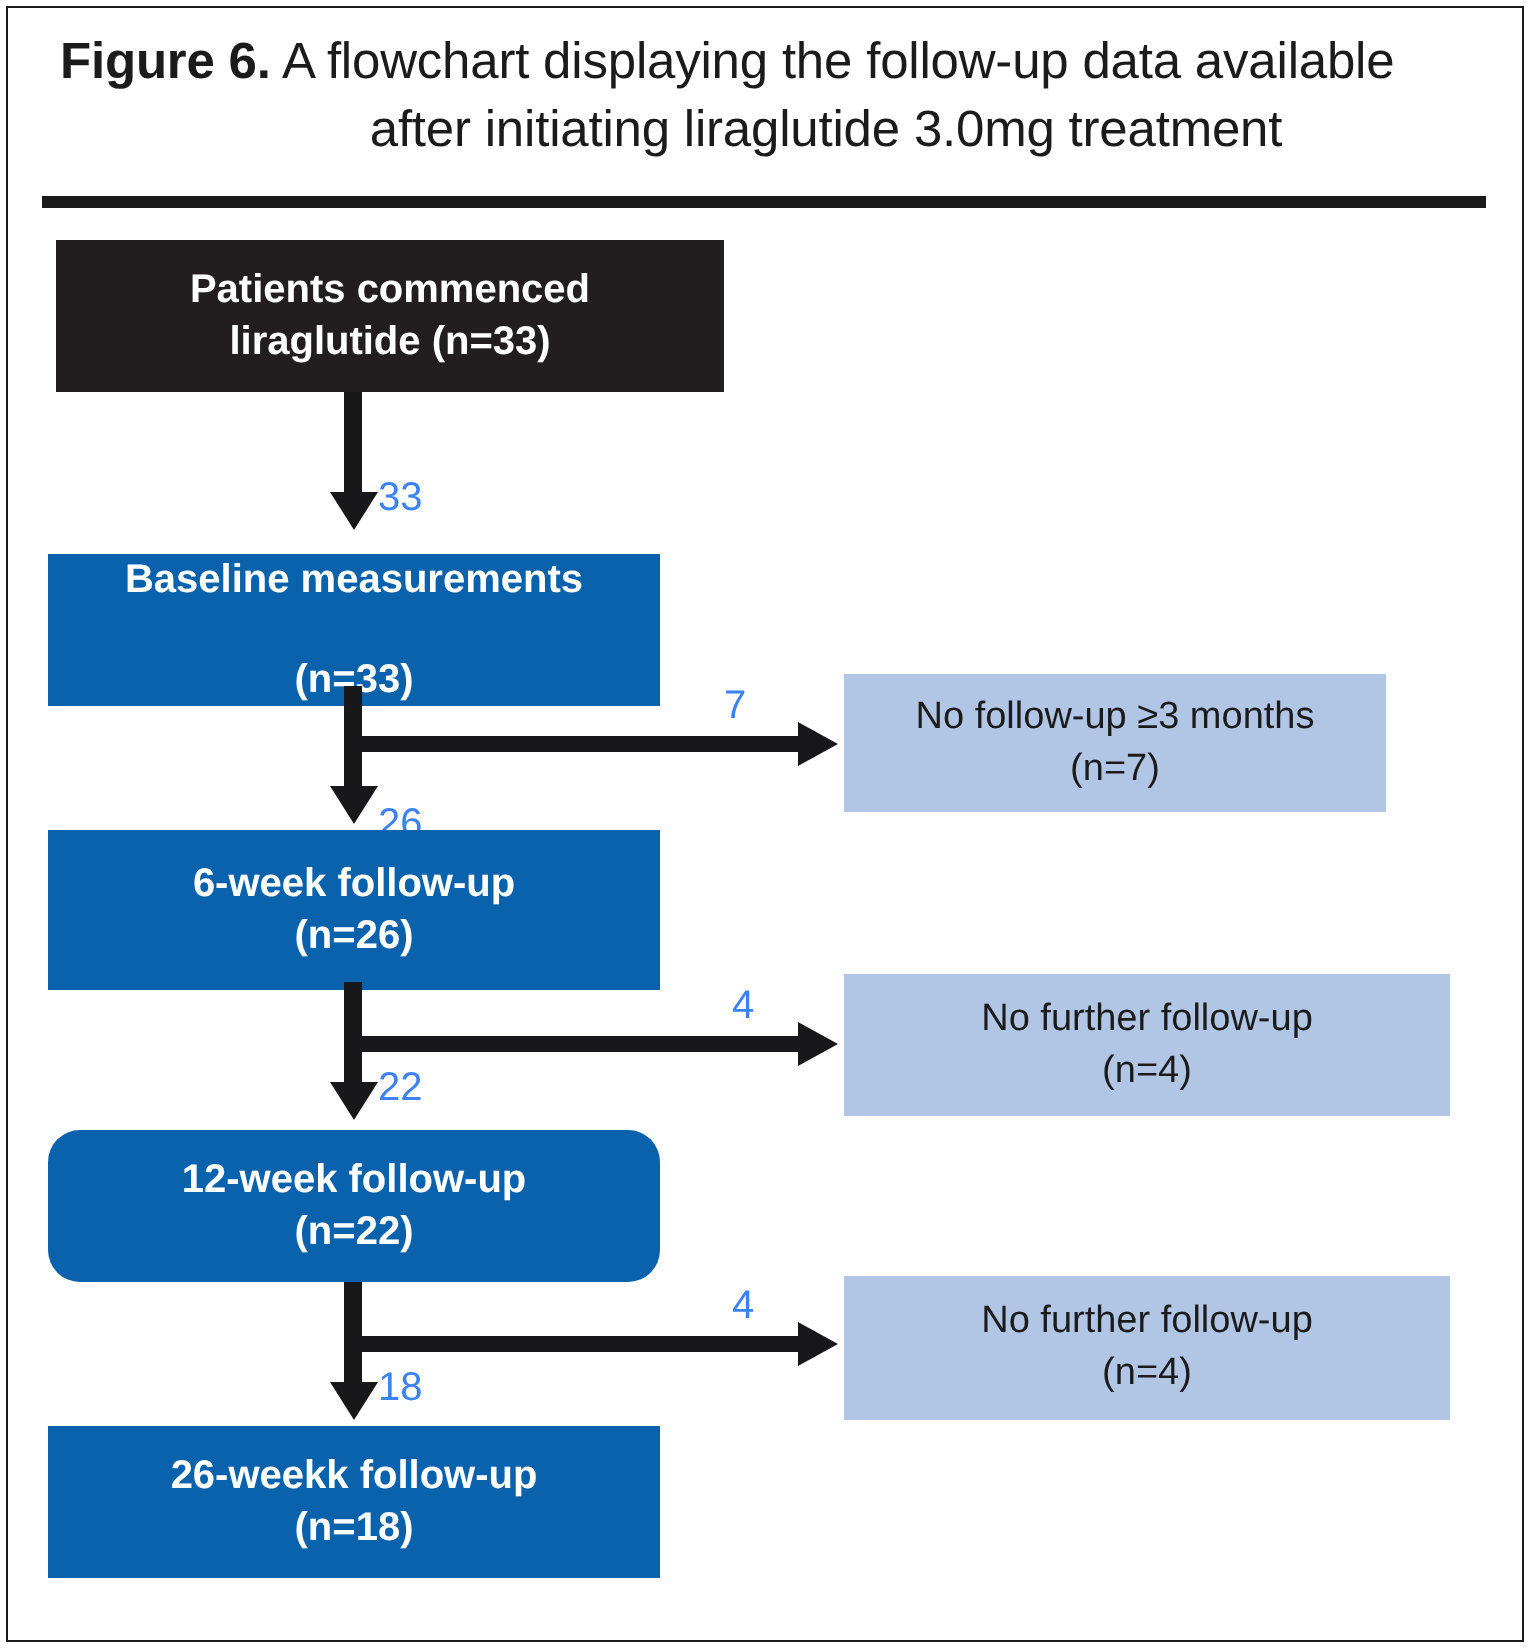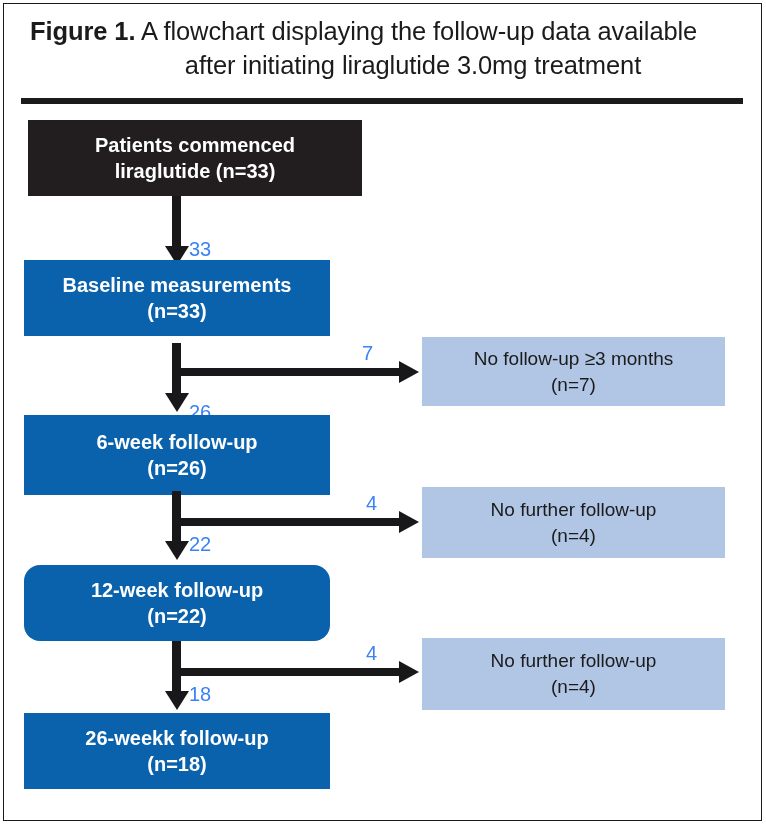--- a/index.html
+++ b/index.html
@@ -147,51 +147,51 @@
 </style>
 </head>
 <body>
 
 <div id="figure-root">
 
   <div class="outer-frame"></div>
 
   <div class="caption">
     <span class="caption-line1">
-      <span class="figlabel">Figure 1.</span>
+      <span class="figlabel">Figure 6.</span>
       <span class="figtitle">A flowchart displaying the follow-up data available</span>
     </span>
     <span class="caption-line2 figtitle">after initiating liraglutide 3.0mg treatment</span>
   </div>
 
   <div class="rule"></div>
 
   <div class="box box-dark" style="left:28px; top:120px; width:334px; height:76px;">
     <span class="line">Patients commenced</span>
     <span class="line">liraglutide (n=33)</span>
   </div>
 
   <div class="v-stem" style="left:172px; top:196px; height:52px;"></div>
   <div class="v-head" style="left:164.5px; top:246px;"></div>
   <div class="arrow-label" style="left:189px; top:238px;">33</div>
 
-  <div class="box box-blue" style="left:24px; top:260px; width:306px; height:76px;">
+  <div class="box box-blue" style="left:24px; top:277px; width:306px; height:76px;justify-content:space-between;">
     <span class="line">Baseline measurements</span>
     <span class="line">(n=33)</span>
   </div>
 
   <div class="v-stem" style="left:172px; top:343px; height:52px;"></div>
   <div class="v-head" style="left:164.5px; top:393px;"></div>
   <div class="arrow-label" style="left:189px; top:385px;margin-top:16px;">26</div>
 
   <div class="h-stem" style="left:176px; top:368px; width:226px;"></div>
   <div class="h-head" style="left:399px; top:361px;"></div>
   <div class="arrow-label" style="left:362px; top:342px;">7</div>
 
-  <div class="box box-lightblue" style="left:422px; top:337px; width:303px; height:69px;">
+  <div class="box box-lightblue" style="left:422px; top:337px; width:271px; height:69px;">
     <span class="line">No follow-up ≥3 months</span>
     <span class="line">(n=7)</span>
   </div>
 
   <div class="box box-blue" style="left:24px; top:415px; width:306px; height:80px;">
     <span class="line">6-week follow-up</span>
     <span class="line">(n=26)</span>
   </div>
 
   <div class="v-stem" style="left:172px; top:491px; height:52px;"></div>

